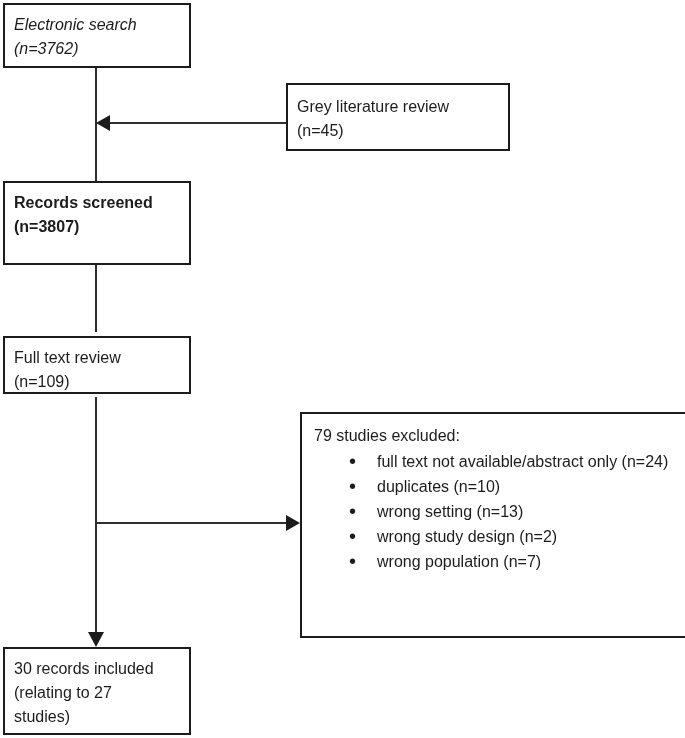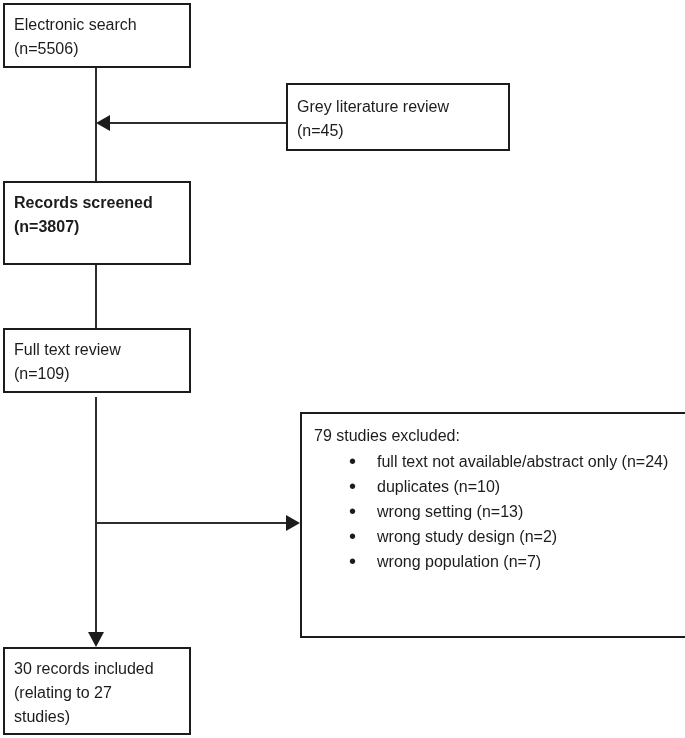--- a/index.html
+++ b/index.html
@@ -21,24 +21,24 @@
     overflow: hidden;
   }
   .box {
     position: absolute;
     background: var(--bg);
     border: 2px solid var(--ink);
     font-size: 16px;
     line-height: 24px;
     padding: 8px 8px 6px 9px;
   }
-  .box-electronic { left: 3px;   top: 3px;   width: 188px; height: 65px; }
+  .box-electronic { left: 3px;   top: 3px;   width: 188px; height: 65px; font-style: italic; }
   .box-grey       { left: 286px; top: 83px;  width: 224px; height: 68px; padding-top: 10px; }
   .box-records    { left: 3px;   top: 181px; width: 188px; height: 84px; font-weight: bold; }
-  .box-fulltext   { left: 3px;   top: 328px; width: 188px; height: 65px; }
+  .box-fulltext   { left: 3px;   top: 336px; width: 188px; height: 58px; }
   .box-excluded   { left: 300px; top: 412px; width: 432px; height: 226px; padding: 9px 8px 6px 12px; line-height: 25px; }
   .box-included   { left: 3px;   top: 647px; width: 188px; height: 88px; }
   .box-included .wrap-text { max-width: 155px; }
 
   .excluded-list {
     list-style: none;
     padding-left: 63px;
     margin-top: 1px;
   }
   .excluded-list li {
@@ -94,21 +94,21 @@
   <div class="vline v-fulltext-included"></div>
   <div class="hline h-grey-arrow"></div>
   <div class="hline h-excluded-arrow"></div>
 
   <div class="arrowhead ah-left"></div>
   <div class="arrowhead ah-right"></div>
   <div class="arrowhead ah-down"></div>
 
   <div class="box box-electronic">
     <div>Electronic search</div>
-    <div>(n=5506)</div>
+    <div>(n=3762)</div>
   </div>
 
   <div class="box box-grey">
     <div>Grey literature review</div>
     <div>(n=45)</div>
   </div>
 
   <div class="box box-records">
     <div>Records screened</div>
     <div>(n=3807)</div>

